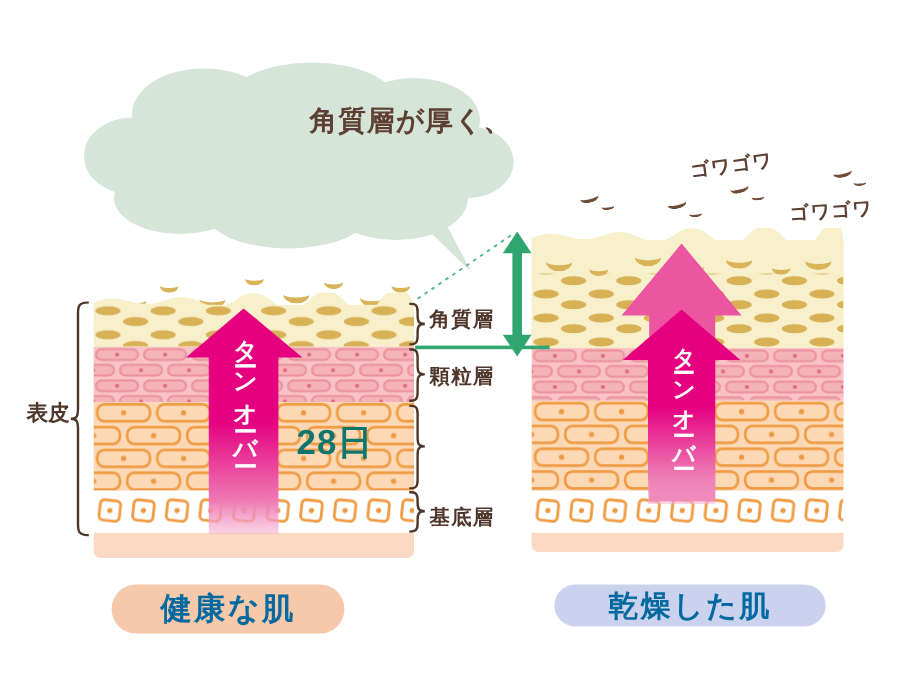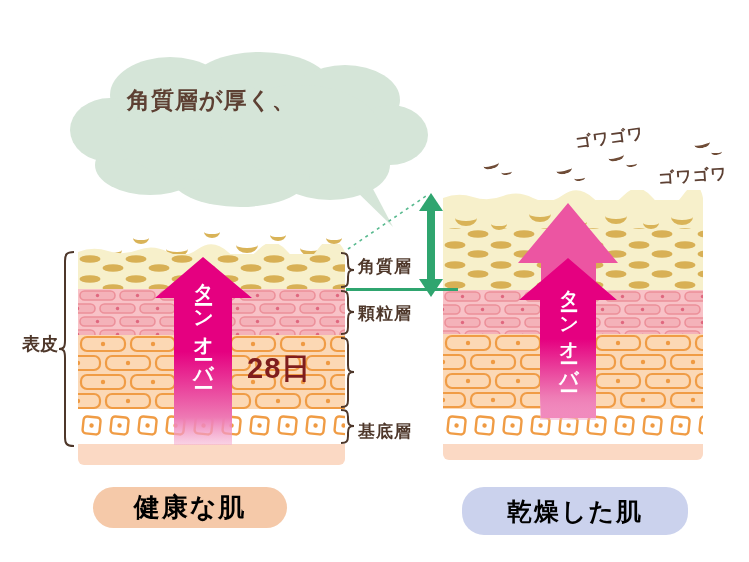--- a/index.html
+++ b/index.html
@@ -4,45 +4,45 @@
 <style>
   html,body{margin:0;padding:0;background:#fff;}
   .canvas{
     position:relative;width:749px;height:562px;background:#ffffff;overflow:hidden;
     font-family:"Liberation Sans","DejaVu Sans",sans-serif;color:#5d4037;
   }
   .abs{position:absolute;}
   
   .bubble-text{
     position:absolute;left:127px;top:84px;width:300px;
-    font-size:23px;font-weight:bold;line-height:33px;color:#5d4033;letter-spacing:1px;
+    font-size:23px;font-weight:bold;line-height:33px;color:#5d4033;letter-spacing:1px;text-align:right;
   }
   
   .band{position:absolute;left:0;overflow:hidden;}
   .block{position:absolute;}
   .cres{position:absolute;border-bottom:5px solid #d9b357;border-radius:50%;width:22px;height:11px;}
   .cres.sm{width:16px;height:8px;border-bottom-width:4px;}
   
   .flake{position:absolute;width:16px;height:6px;border-bottom:3px solid #6f4c37;border-radius:50%;}
   .flake.sm{width:11px;height:4px;border-bottom-width:2px;}
   
   .layer-label{position:absolute;font-size:17px;font-weight:bold;color:#4e372a;letter-spacing:1px;white-space:nowrap;}
   .epi-label{position:absolute;left:22px;top:332px;font-size:18px;font-weight:bold;color:#4e372a;}
-  .days-label{position:absolute;left:247px;top:349px;font-size:29px;font-weight:bold;color:#7f1d1d;letter-spacing:1px;}
+  .days-label{position:absolute;left:247px;top:349px;font-size:29px;font-weight:bold;color:#0f766e;letter-spacing:1px;}
   .gowa{position:absolute;font-size:16px;font-weight:bold;color:#5d4033;letter-spacing:1px;white-space:nowrap;}
   .vtext{
     position:absolute;writing-mode:vertical-rl;text-orientation:mixed;
     color:#ffffff;font-weight:bold;letter-spacing:3px;white-space:nowrap;
   }
   .pill{
     position:absolute;border-radius:22px;display:flex;align-items:center;justify-content:center;
-    font-weight:bold;color:#000000;
+    font-weight:bold;color:#0369a1;
   }
   .pill-healthy{left:93px;top:487px;width:194px;height:41px;font-size:26px;letter-spacing:2px;}
-  .pill-dry{left:462px;top:487px;width:226px;height:48px;font-size:25px;letter-spacing:2px;}
+  .pill-dry{left:462px;top:487px;width:226px;height:35px;font-size:25px;letter-spacing:2px;}
   svg{display:block;}
 </style>
 </head>
 <body>
 
 <div class="canvas">
 
   <svg width="0" height="0" aria-hidden="true">
     <defs>
       <pattern id="lens" width="46" height="20" patternUnits="userSpaceOnUse">

